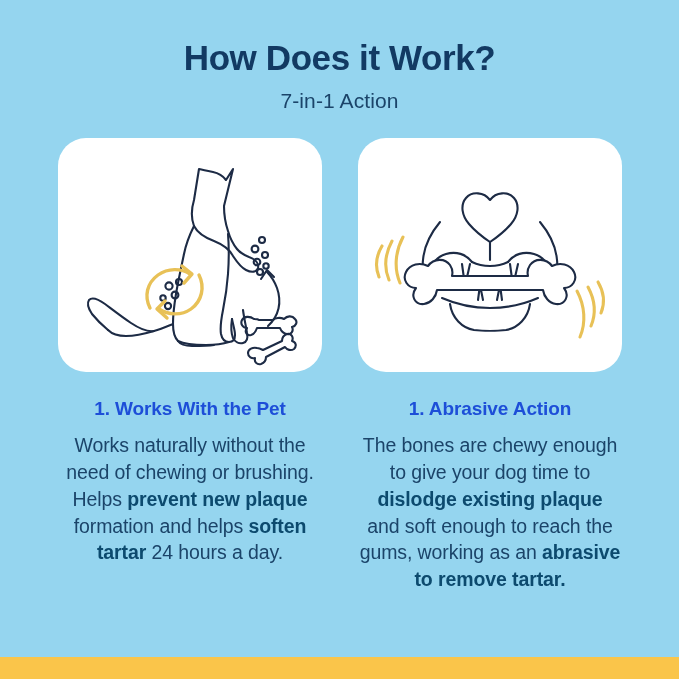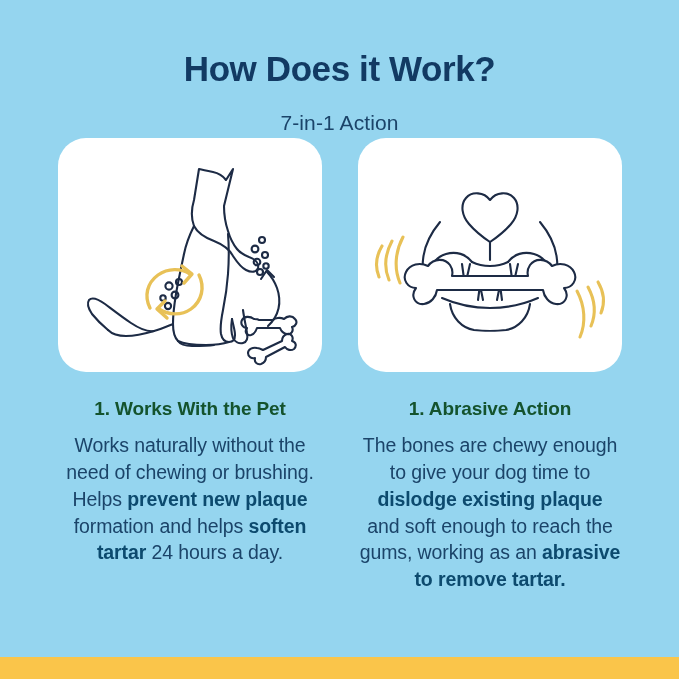--- a/index.html
+++ b/index.html
@@ -22,21 +22,21 @@
 
   
   #header {
     position: absolute;
     top: 0;
     left: 0;
     width: 679px;
     text-align: center;
   }
   #main-title {
-    margin: 12px;
+    margin: 1px;
     padding-top: 38px;
     font-size: 35px;
     font-weight: bold;
     color: #123a63;
     letter-spacing: -0.4px;
     line-height: 1.1;
   }
   #subtitle {
     margin: 0;
     padding-top: 10px;
@@ -75,21 +75,21 @@
     display: block;
     width: 264px;
     height: 234px;
   }
 
   .step-heading {
     margin: 0;
     padding-top: 26px;
     font-size: 19px;
     font-weight: bold;
-    color: #14532d;
+    color: #1d4ed8;
     text-align: center;
     line-height: 1.2;
     letter-spacing: -0.1px;
   }
   .step-body {
     margin: 0;
     padding-top: 11px;
     font-size: 19.5px;
     font-weight: 400;
     color: #1b4469;

